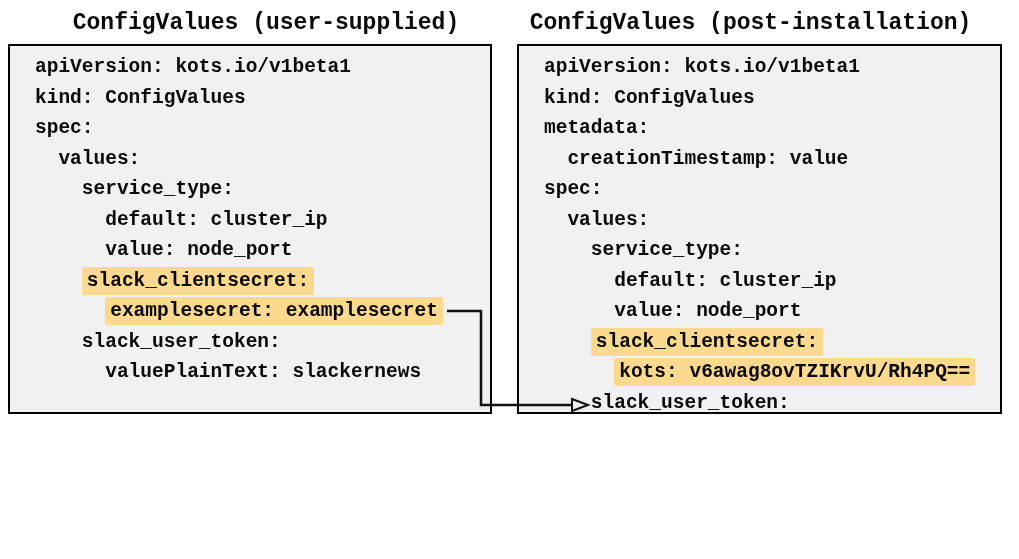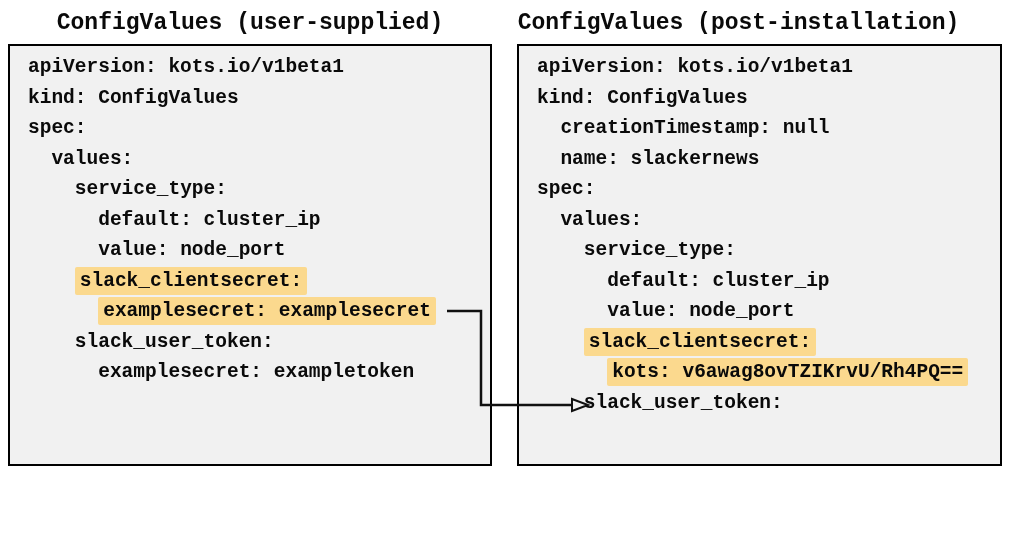--- a/index.html
+++ b/index.html
@@ -19,30 +19,30 @@
     position: absolute;
     top: 8px;
     height: 30px;
     text-align: center;
     font-size: 23px;
     font-weight: bold;
     color: var(--text, #0a0a0a);
     white-space: pre;
     line-height: 30px;
   }
-  .panel-title.left  { left: 8px;   width: 484px; }
-  .panel-title.right { left: 496px; width: 485px; }
+  .panel-title.left  { left: 24px;   width: 484px; }
+  .panel-title.right { left: 508px; width: 485px; }
   .panel {
     position: absolute;
     top: 44px;
-    height: 422px;
+    height: 370px;
     background: var(--panel-bg, #f1f1f1);
     border: 2px solid var(--panel-border, #000000);
     box-sizing: border-box;
-    padding: 6px 0 0 18px;
+    padding: 6px 0 0 25px;
     overflow: hidden;
   }
   .panel.left  { left: 8px;   width: 484px; }
   .panel.right { left: 517px; width: 485px; }
   .yaml-line {
     height: 30.5px;
     line-height: 30.5px;
     font-size: 19.5px;
     font-weight: bold;
     color: var(--text, #0a0a0a);
@@ -74,28 +74,28 @@
       <div class="yaml-line"><span></span><span>apiVersion: kots.io/v1beta1</span></div>
       <div class="yaml-line"><span></span><span>kind: ConfigValues</span></div>
       <div class="yaml-line"><span></span><span>spec:</span></div>
       <div class="yaml-line"><span>  </span><span>values:</span></div>
       <div class="yaml-line"><span>    </span><span>service_type:</span></div>
       <div class="yaml-line"><span>      </span><span>default: cluster_ip</span></div>
       <div class="yaml-line"><span>      </span><span>value: node_port</span></div>
       <div class="yaml-line"><span>    </span><span class="hl">slack_clientsecret:</span></div>
       <div class="yaml-line"><span>      </span><span class="hl">examplesecret: examplesecret</span></div>
       <div class="yaml-line"><span>    </span><span>slack_user_token:</span></div>
-      <div class="yaml-line"><span>      </span><span>examplesecret: exampletoken</span></div>
+      <div class="yaml-line"><span>      </span><span>valuePlainText: slackernews</span></div>
     </div>
 
   <div class="panel right" id="right-panel">
       <div class="yaml-line"><span></span><span>apiVersion: kots.io/v1beta1</span></div>
       <div class="yaml-line"><span></span><span>kind: ConfigValues</span></div>
-      <div class="yaml-line"><span>  </span><span>creationTimestamp: null</span></div>
-      <div class="yaml-line"><span>  </span><span>name: slackernews</span></div>
+      <div class="yaml-line"><span></span><span>metadata:</span></div>
+      <div class="yaml-line"><span>  </span><span>creationTimestamp: value</span></div>
       <div class="yaml-line"><span></span><span>spec:</span></div>
       <div class="yaml-line"><span>  </span><span>values:</span></div>
       <div class="yaml-line"><span>    </span><span>service_type:</span></div>
       <div class="yaml-line"><span>      </span><span>default: cluster_ip</span></div>
       <div class="yaml-line"><span>      </span><span>value: node_port</span></div>
       <div class="yaml-line"><span>    </span><span class="hl">slack_clientsecret:</span></div>
       <div class="yaml-line"><span>      </span><span class="hl">kots: v6awag8ovTZIKrvU/Rh4PQ==</span></div>
       <div class="yaml-line"><span>    </span><span>slack_user_token:</span></div>
       <div class="yaml-line"><span>      </span></div>
     </div>

